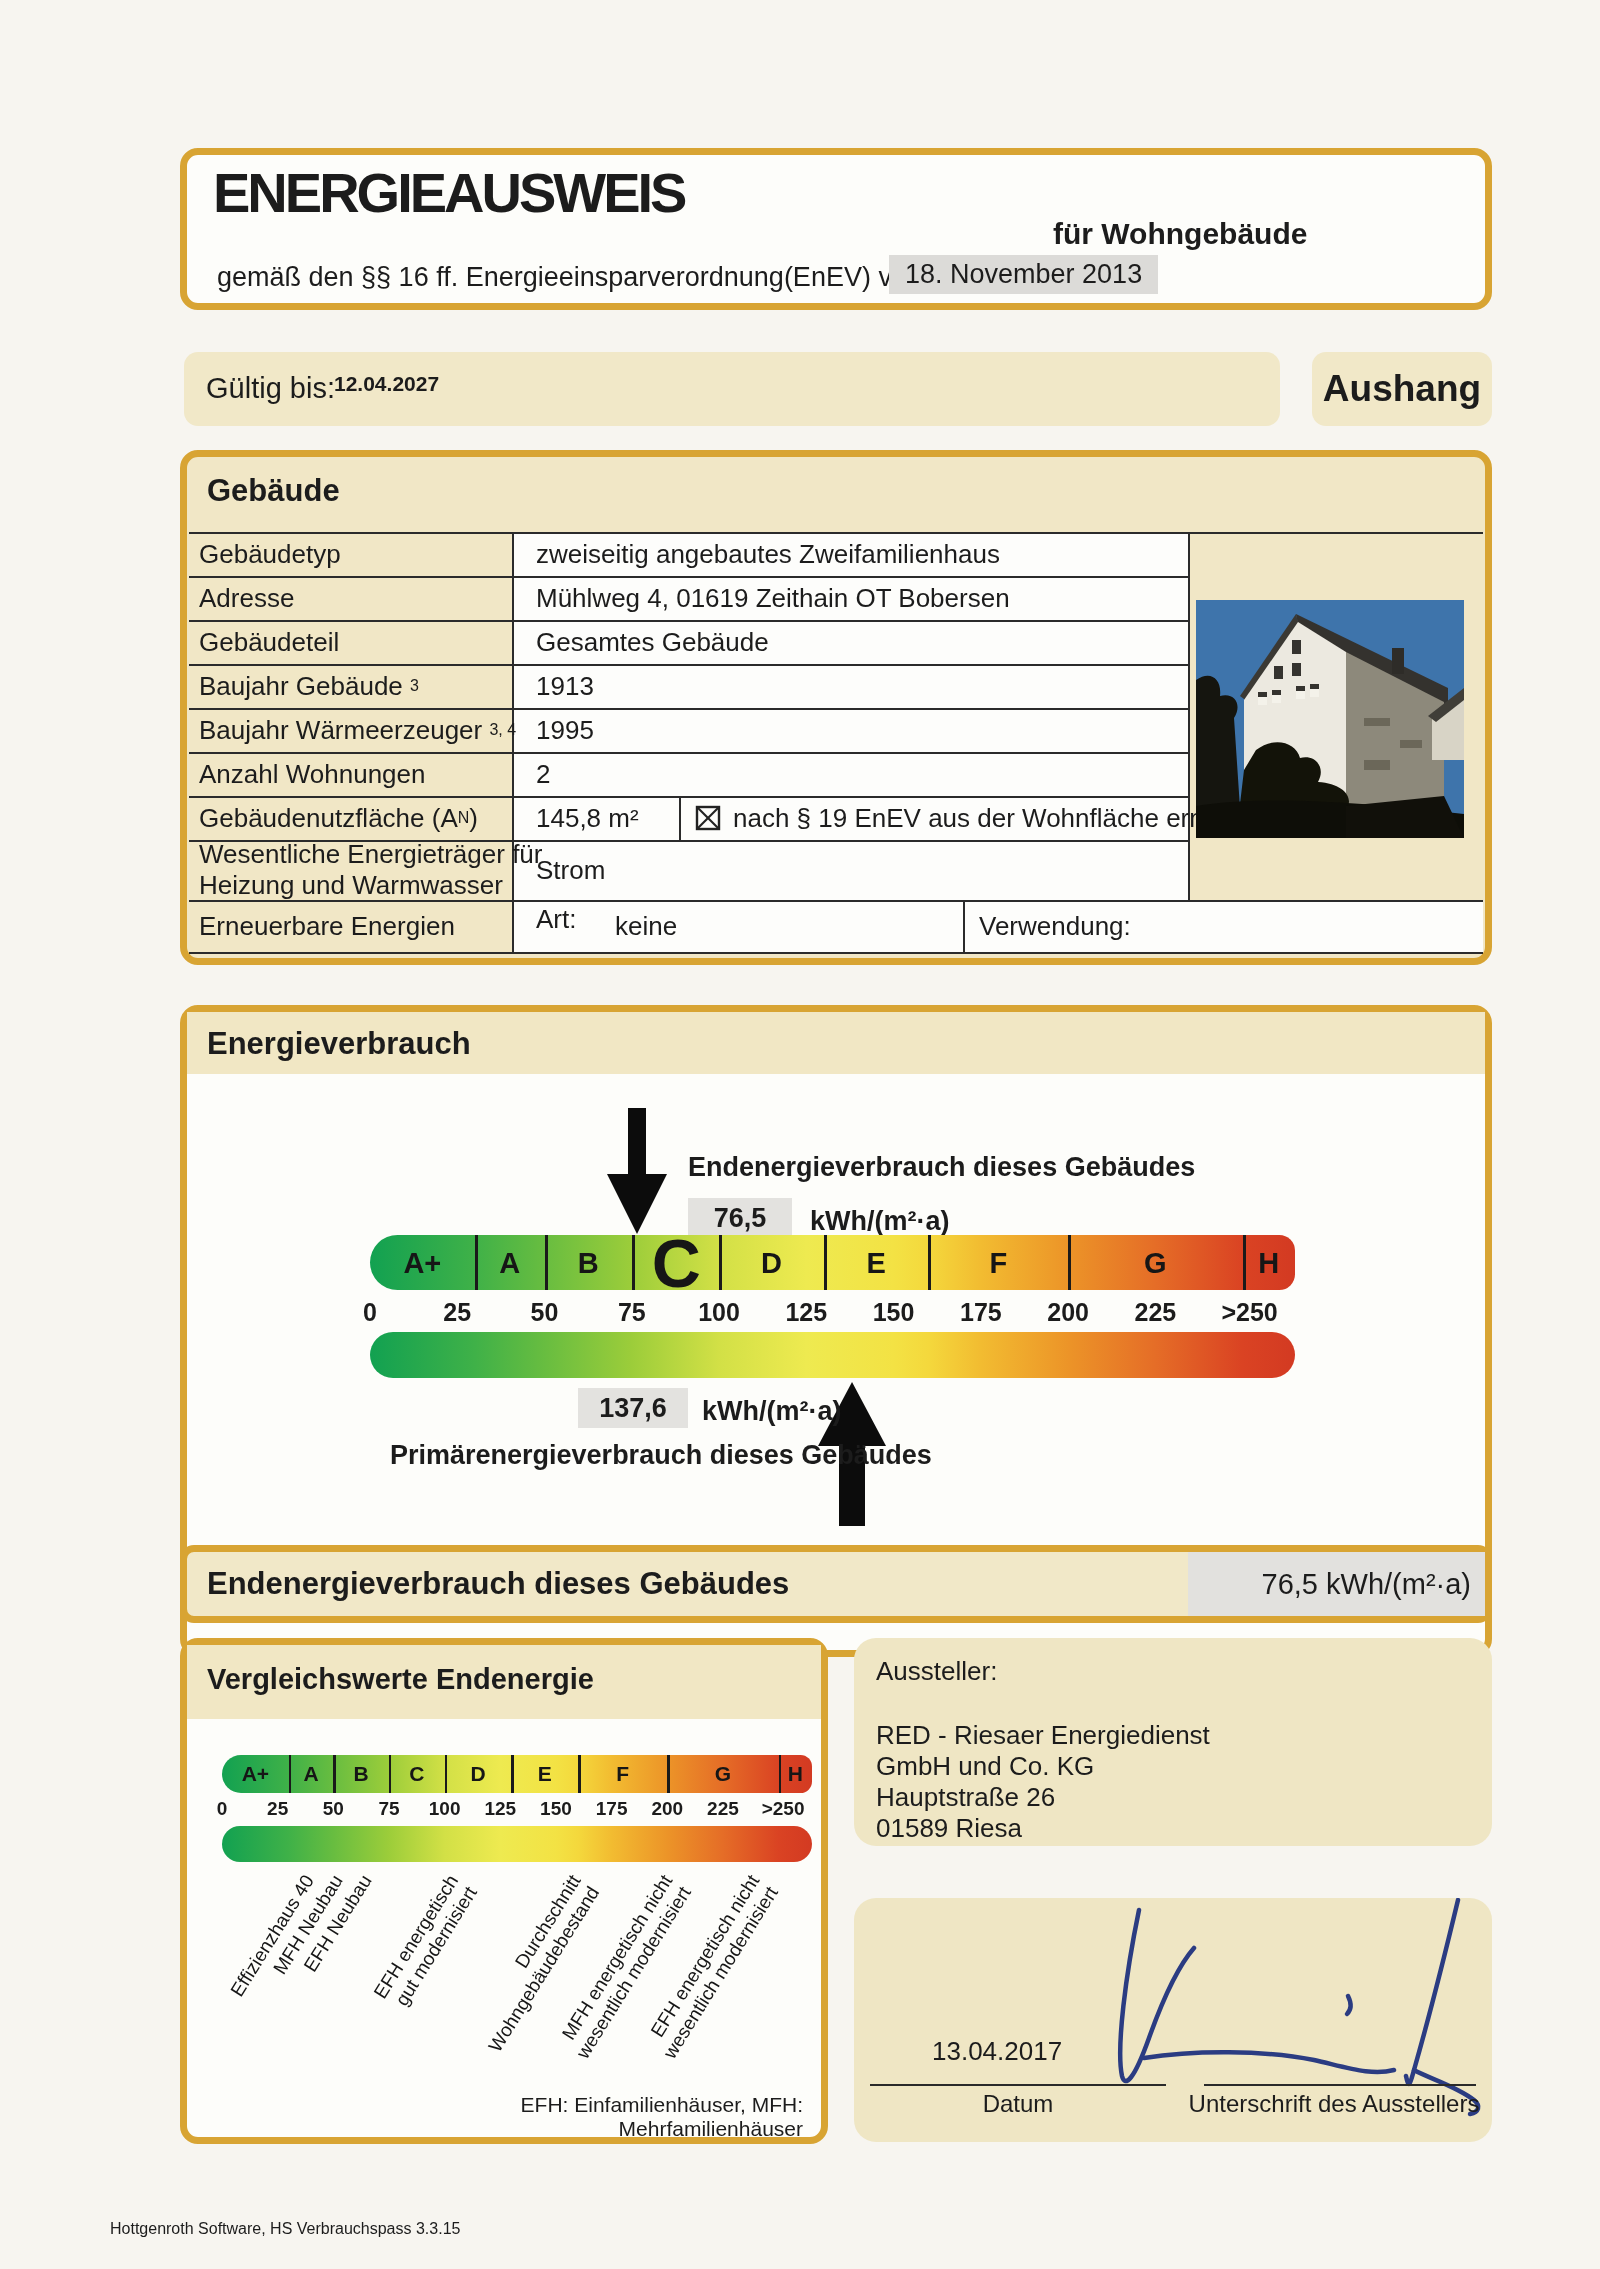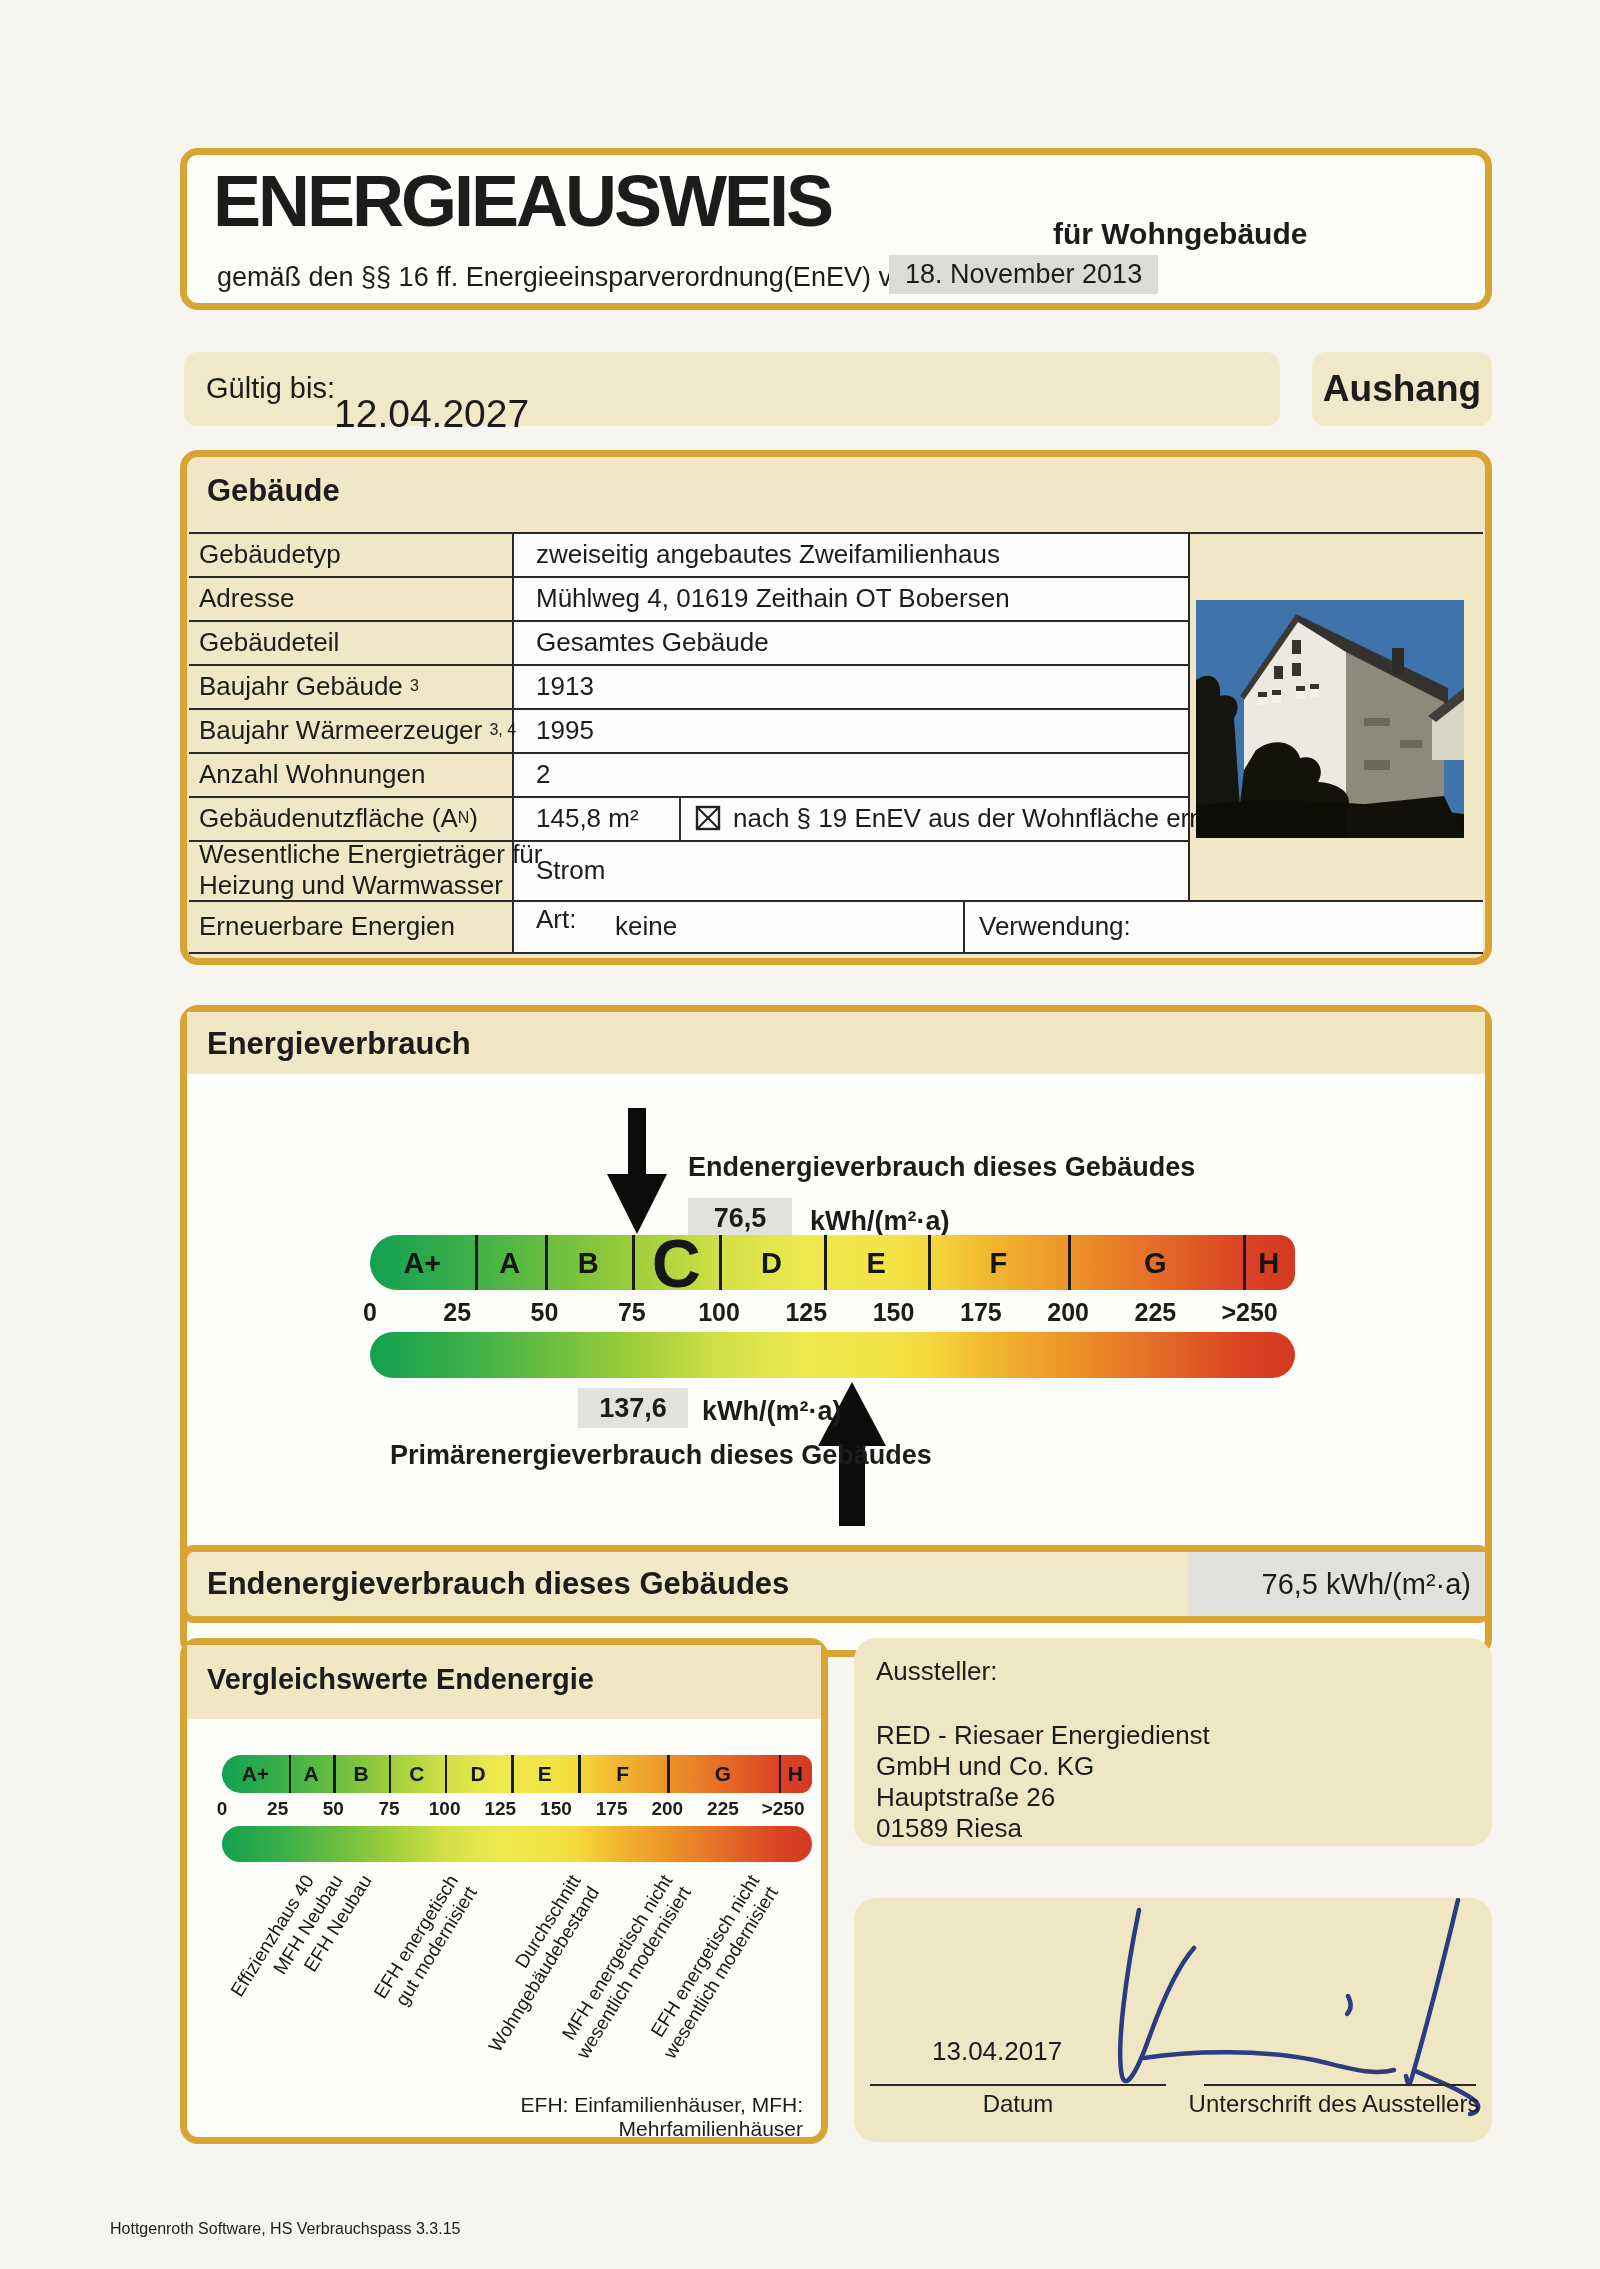--- a/index.html
+++ b/index.html
@@ -3,28 +3,28 @@
 <meta charset="utf-8">
 <style>
   html,body{margin:0;padding:0;background:#e8e6e0;}
   .page{position:relative;width:1600px;height:2269px;background:#f7f5f0;
         font-family:"Liberation Sans",sans-serif;color:#1c1c1c;overflow:hidden;margin:0 auto;}
   .abs{position:absolute;}
   .goldbox{position:absolute;border:7px solid #d8a433;border-radius:18px;background:#fdfdfa;box-sizing:border-box;}
   .cream{background:#f1e7c6;}
   .creambox{position:absolute;background:#efe6c4;border-radius:22px;box-sizing:border-box;}
   
-  .title{font-weight:700;font-size:72px;letter-spacing:-3px;line-height:1;}
+  .title{font-weight:700;font-size:56px;letter-spacing:-3px;line-height:1;}
   .for-label{font-weight:700;font-size:30px;}
   .subtitle{font-size:27px;}
   .subtitle sup{font-size:17px;}
   .datebox{background:#dcdbd8;padding:4px 16px;font-size:27px;display:inline-block;}
   .validity{position:absolute;background:#f1e8c8;border-radius:14px;}
   .v-label{font-size:29px;}
-  .v-value{font-size:39px;font-weight:400;margin-top:20px;}
+  .v-value{font-size:21px;font-weight:700;}
   .aushang{position:absolute;background:#f1e8c8;border-radius:14px;display:flex;align-items:center;justify-content:center;
            font-size:37px;font-weight:700;}
   
   .sec-title{font-weight:700;font-size:31px;}
   .band{position:absolute;left:0;top:0;right:0;background:#f1e7c4;}
   
   .cellwhite{position:absolute;background:#fdfdfb;}
   .hline{position:absolute;height:2px;background:#2b2b2b;}
   .vline{position:absolute;width:2px;background:#2b2b2b;}
   .tlabel,.tvalue{position:absolute;font-size:26px;display:flex;align-items:center;}

